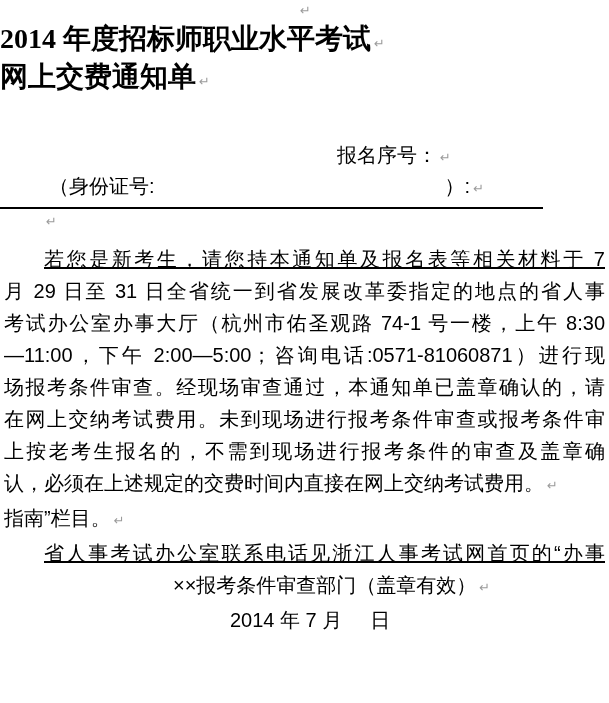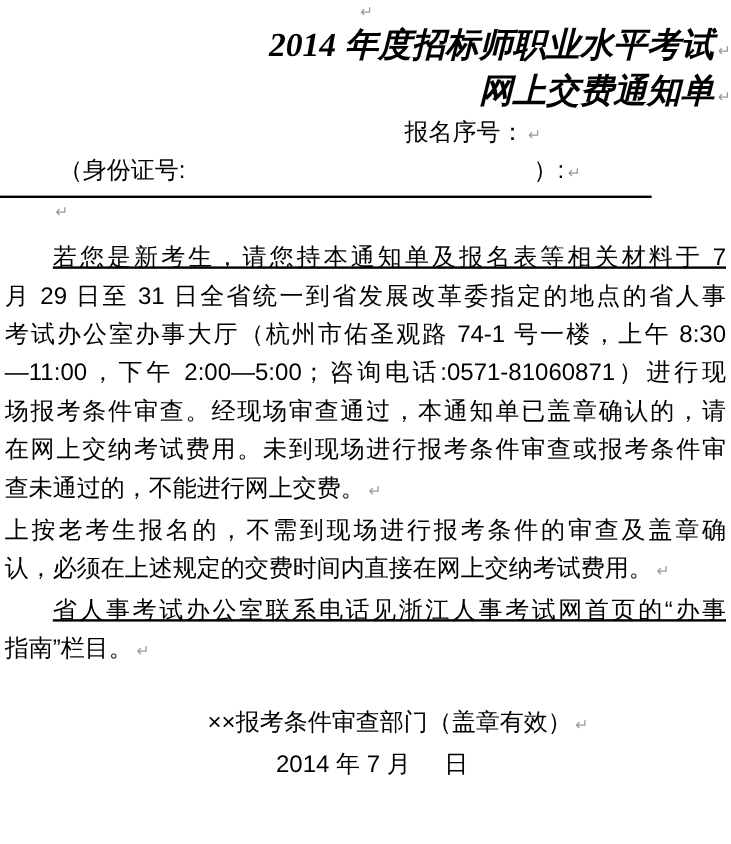--- a/index.html
+++ b/index.html
@@ -24,29 +24,29 @@
     vertical-align: baseline;
   }
   .top-mark-row { height: 22px; line-height: 20px; padding-left: 297px; }
   .under-mark-row { height: 26px; line-height: 24px; padding-left: 43px; }
 
   .title-line {
     font-family: "Liberation Serif", "DejaVu Serif", serif;
     font-weight: bold;
     font-size: 28px;
     line-height: 33px;
-    text-align: right;
+    text-align: left;
     white-space: nowrap;
-    font-style: italic;
   }
   .reg-line {
     font-size: 20px;
     line-height: 27px;
     padding-left: 337px;
     white-space: nowrap;
+    margin-top: 44px;
   }
   .id-line {
     font-size: 20px;
     line-height: 30px;
     padding-left: 49px;
     white-space: nowrap;
   }
   .id-spacer { display: inline-block; width: 290px; }
   .rule {
     width: 543px;
@@ -56,21 +56,21 @@
 
   .body-text { margin-top: 8px; padding: 0 4px; }
   .bl {
     font-size: 20px;
     line-height: 32px;
     white-space: normal;
   }
   .bl.fill { text-align: justify; text-align-last: justify; }
   .bl.end  { text-align: left; white-space: nowrap; }
   .bl.indent { padding-left: 40px; text-decoration: underline; }
-  .sig-line { padding-left: 169px; margin-top: 26px; }
+  .sig-line { padding-left: 169px; }
   .date-line { padding-left: 226px; }
   .date-spacer { display: inline-block; width: 28px; }
 </style>
 </head>
 <body>
 
 <div class="page">
 
   <div class="top-mark-row">
     <span class="pmark">↵</span>
@@ -99,32 +99,31 @@
 
   <div class="body-text">
 
     <div>
       <div class="bl fill indent">若您是新考生，请您持本通知单及报名表等相关材料于 7</div>
       <div class="bl fill">月 29 日至 31 日全省统一到省发展改革委指定的地点的省人事</div>
       <div class="bl fill">考试办公室办事大厅（杭州市佑圣观路 74-1 号一楼，上午 8:30</div>
       <div class="bl fill">—11:00，下午 2:00—5:00；咨询电话:0571-81060871）进行现</div>
       <div class="bl fill">场报考条件审查。经现场审查通过，本通知单已盖章确认的，请</div>
       <div class="bl fill">在网上交纳考试费用。未到现场进行报考条件审查或报考条件审</div>
-      <div class="bl end"><span>查未通过的，不能进行网上交费。</span><span class="pmark">↵</span></div>
     </div>
 
     <div>
       <div class="bl fill">上按老考生报名的，不需到现场进行报考条件的审查及盖章确</div>
       <div class="bl end"><span>认，必须在上述规定的交费时间内直接在网上交纳考试费用。</span><span class="pmark">↵</span></div>
     </div>
 
 
     <div>
+      <div class="bl end"><span>指南”栏目。</span><span class="pmark">↵</span></div>
       <div class="bl fill indent">省人事考试办公室联系电话见浙江人事考试网首页的“办事</div>
-      <div class="bl end"><span>指南”栏目。</span><span class="pmark">↵</span></div>
     </div>
 
     <div class="bl end sig-line">
       <span>××报考条件审查部门（盖章有效）</span><span class="pmark">↵</span>
     </div>
 
     <div class="bl end date-line">
       <span>2014 年 7 月</span><span class="date-spacer"></span><span>日</span>
     </div>
 

